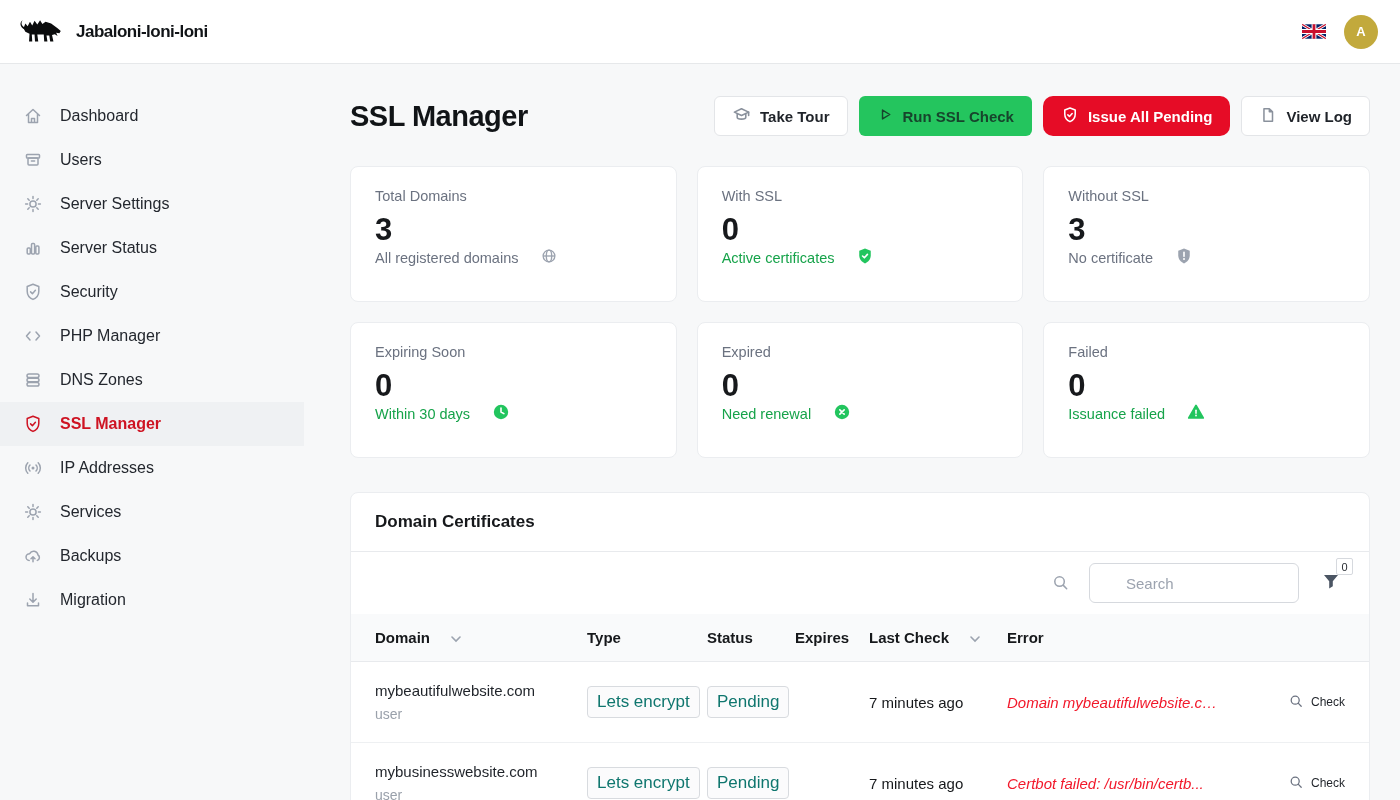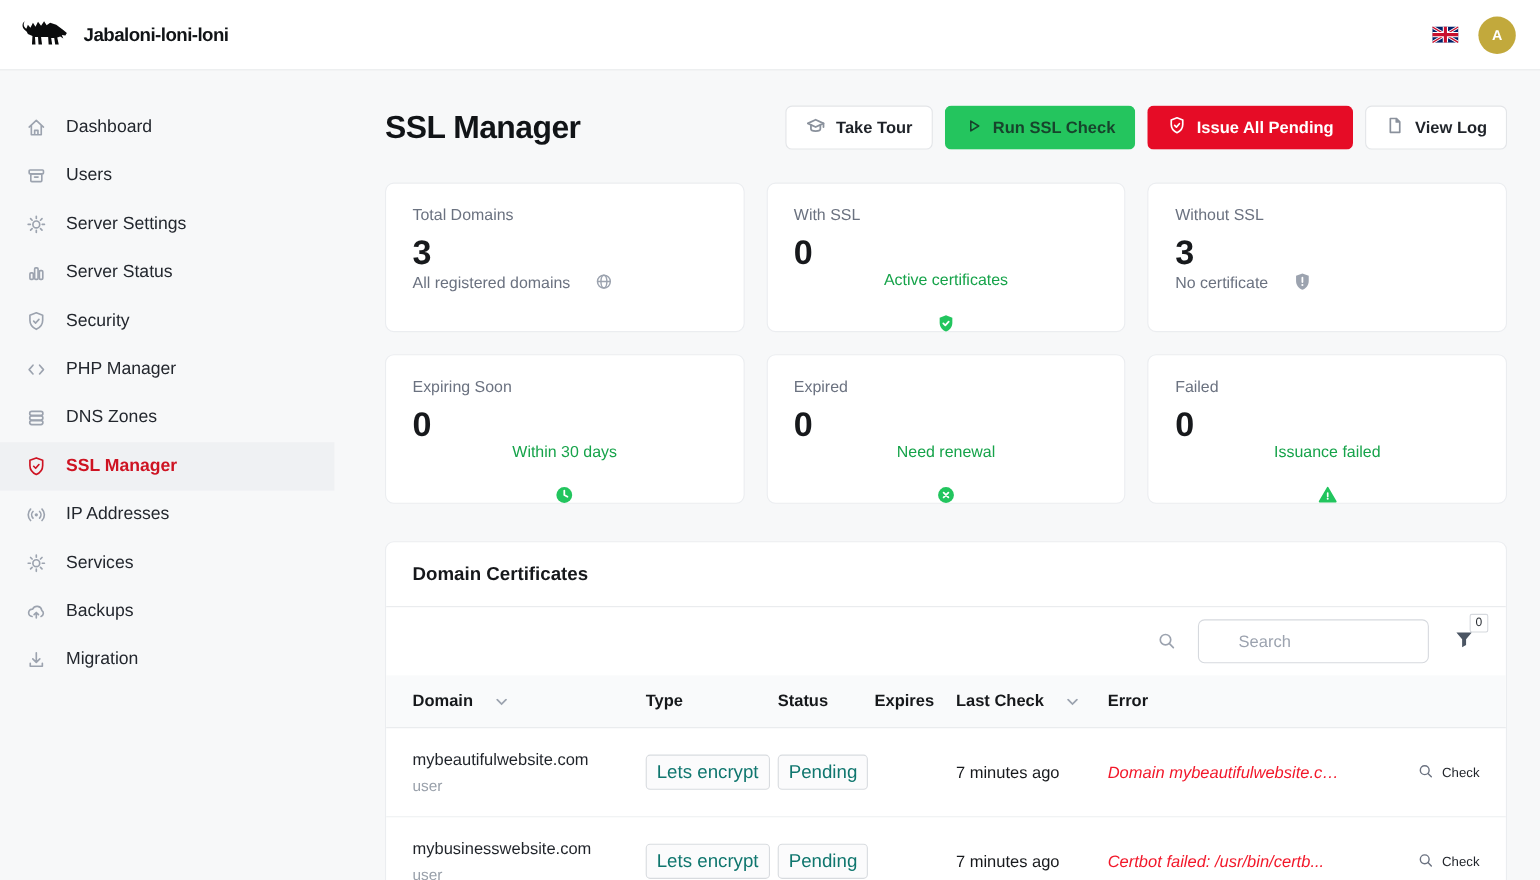--- a/index.html
+++ b/index.html
@@ -32,31 +32,31 @@
   .page-head { display:flex; align-items:center; justify-content:space-between; }
   .page-title { font-size:29px; font-weight:800; letter-spacing:-.5px; color:#111417; }
   .actions { display:flex; gap:11px; }
   .btn { height:40px; display:inline-flex; align-items:center; gap:9px; padding:0 17px;
          border-radius:6px; font-size:15px; font-weight:600; cursor:pointer; border:1px solid transparent; }
   .btn svg { stroke-width:1.7; fill:none; stroke-linecap:round; stroke-linejoin:round; }
   .btn-ghost { background:#fff; border-color:#e3e5e8; color:#1f2329; }
   .btn-ghost svg { stroke:#8a919c; }
   .btn-green { background:#24c55e; color:#17442c; }
   .btn-green svg { stroke:#17442c; }
-  .btn-red { background:#e60c26; color:#fff; }
+  .btn-red { background:#e60c26; color:#fff;border-radius:10px; }
   .btn-red svg { stroke:#fff; }
 
   
   .cards { display:grid; grid-template-columns:repeat(3,1fr); gap:20px; margin-top:30px; }
   .card { background:#fff; border:1px solid #ebedf0; border-radius:8px; height:136px; padding:21px 24px; }
   .card-label { font-size:14.5px; color:#6b7280; }
   .card-value { font-size:31px; font-weight:800; color:#17191c; margin-top:9px; line-height:1.1; }
   .card-sub { font-size:14.5px; display:flex; align-items:center; gap:22px; }
   .tone-gray  { color:#6b7280; }
-  .tone-green { color:#16a34a;flex-direction:column; }
+  .tone-green { color:#16a34a; }
 
   
   .panel { background:#fff; border:1px solid #ebedf0; border-radius:8px; margin-top:34px; overflow:hidden; }
   .panel-head { padding:19px 24px; border-bottom:1px solid #e8eaed; }
   .panel-title { font-size:17px; font-weight:700; color:#16181b; }
   .panel-toolbar { display:flex; align-items:center; justify-content:flex-end; gap:22px; padding:11px 28px 11px 24px; }
   .search-box { position:relative; width:258px;padding-left:48px; }
   .search-box input { width:100%; height:40px; border:1px solid #d6d9de; border-radius:6px;
                       padding:0 12px 0 36px; font-size:15px; color:#1f2329; outline:none;
                       font-family:"Liberation Sans", sans-serif; }

